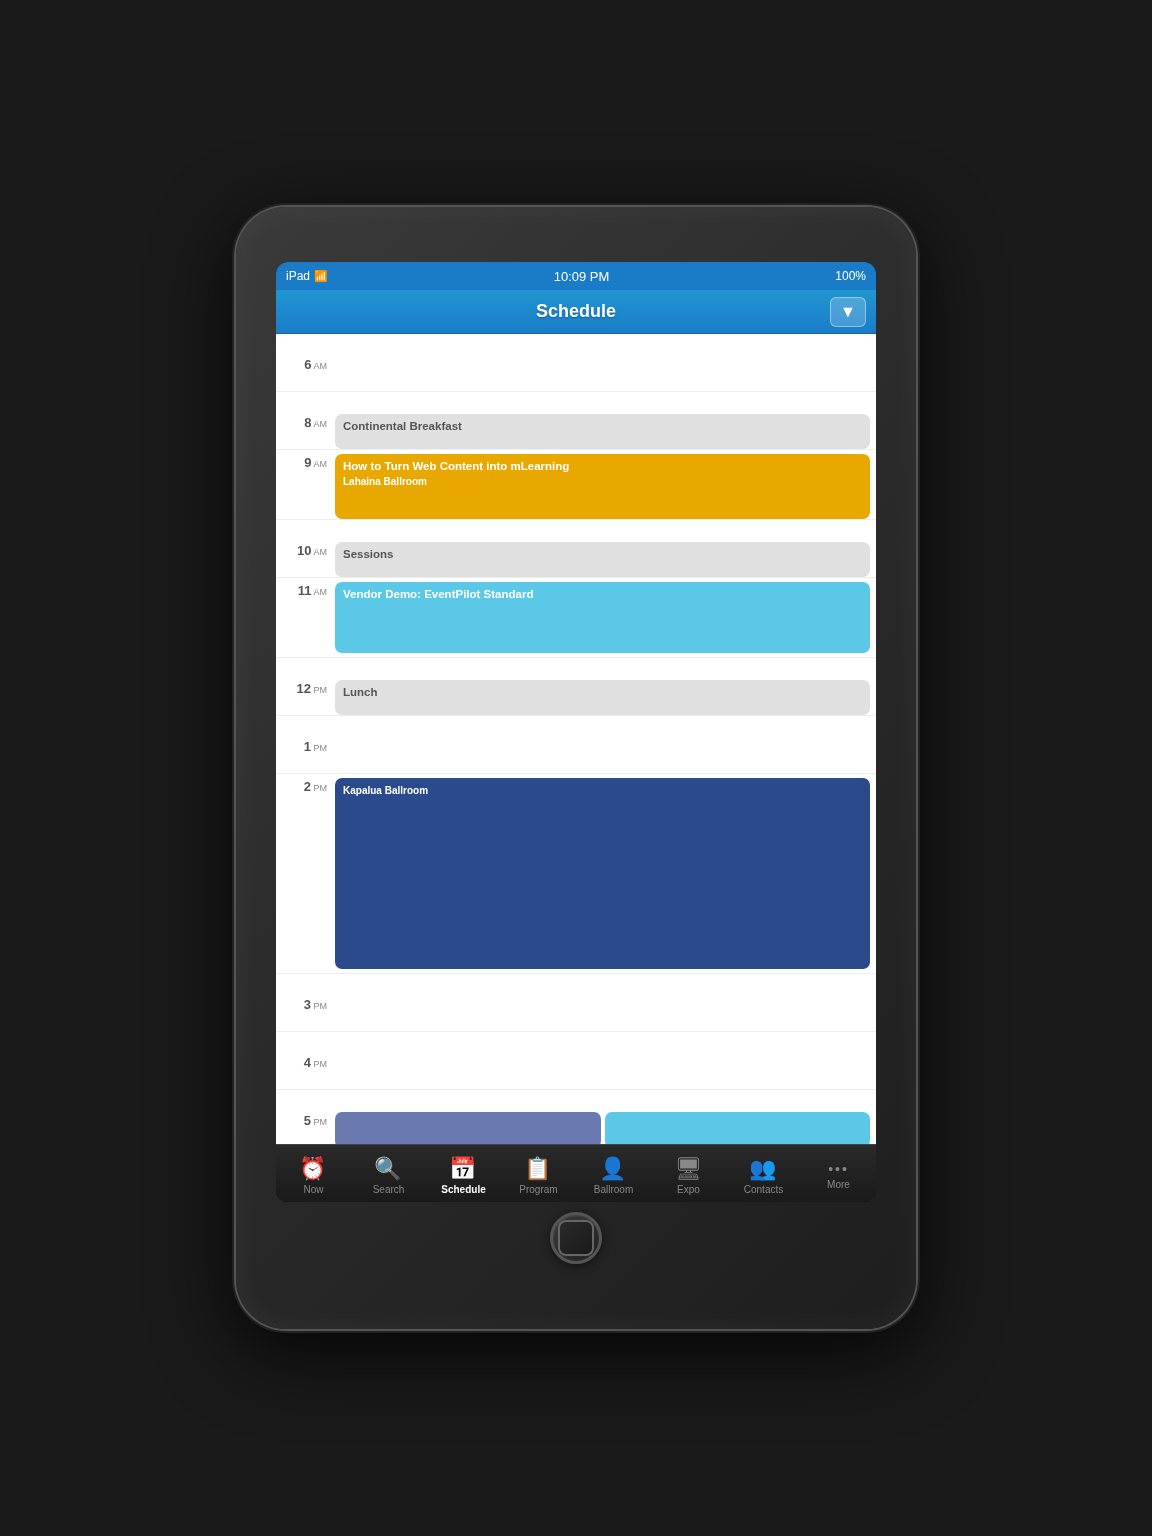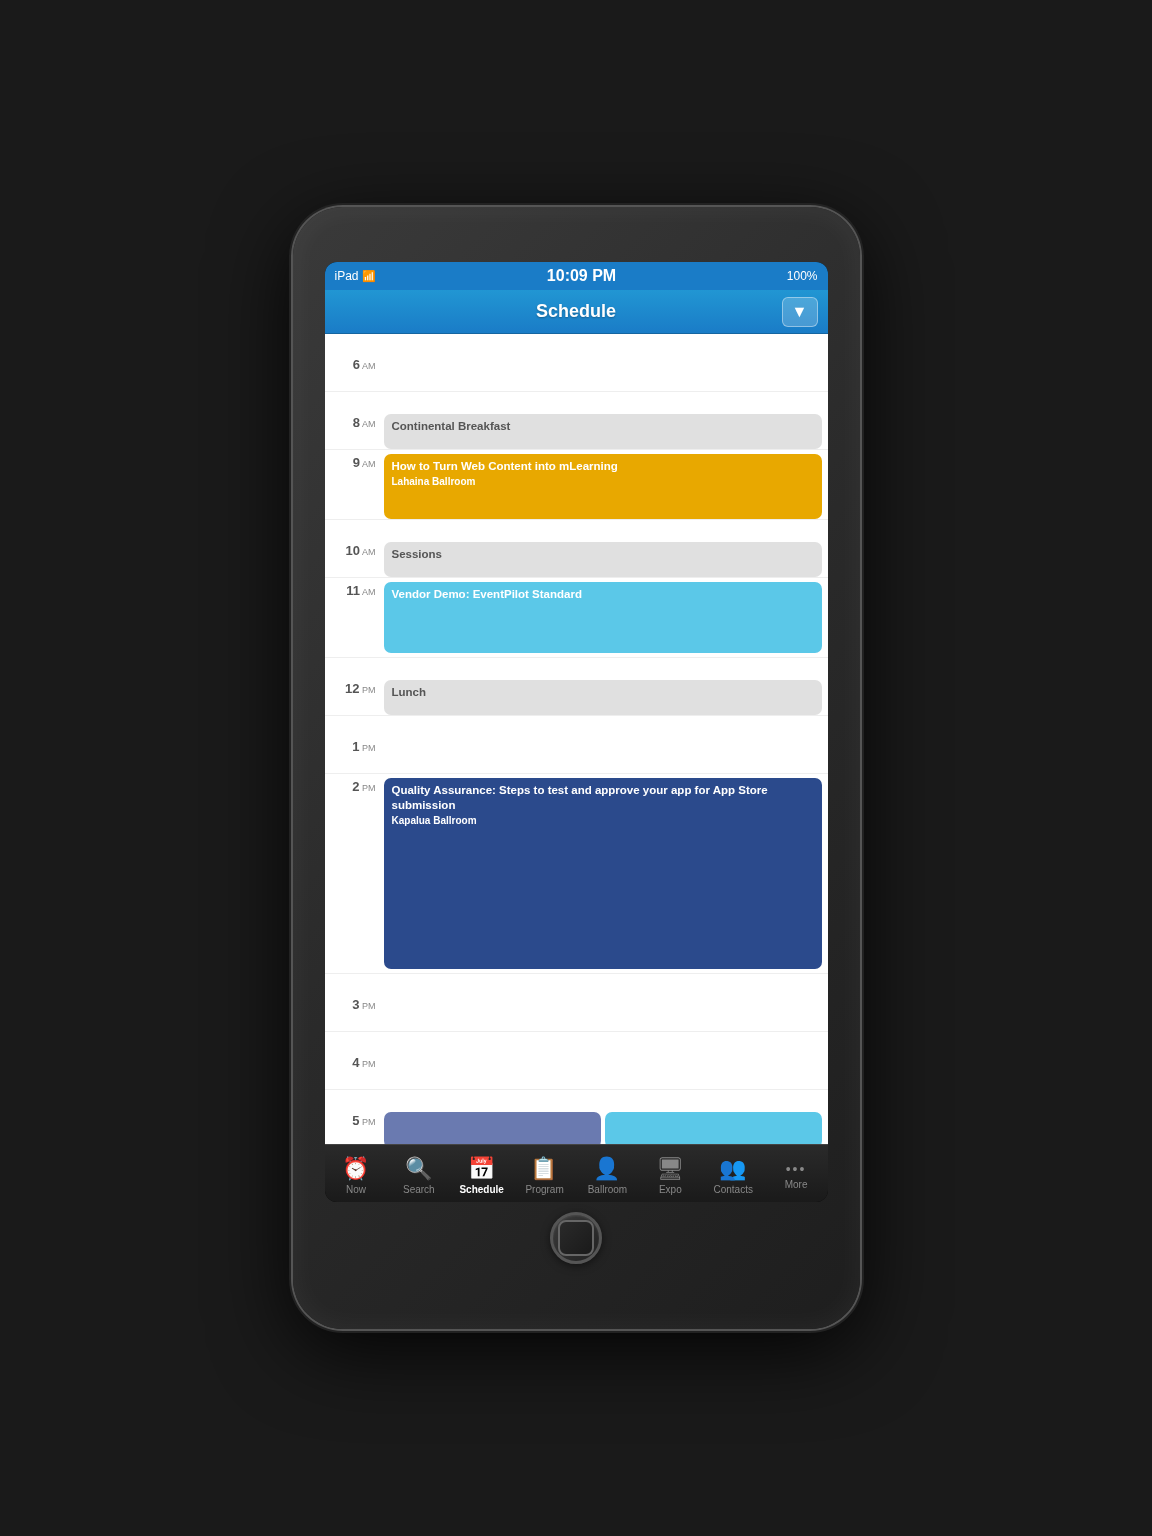--- a/index.html
+++ b/index.html
@@ -6,24 +6,24 @@
     body {
       background: #1a1a1a;
       display: flex;
       justify-content: center;
       align-items: center;
       min-height: 100vh;
       font-family: -apple-system, 'Helvetica Neue', Arial, sans-serif;
     }
 
     .ipad-outer {
-      width: 567px;
+      width: 680px;
       background: linear-gradient(135deg, #3a3a3a 0%, #2a2a2a 50%, #1e1e1e 100%);
       border-radius: 50px;
-      padding: 55px 32px;
+      padding: 55px 40px;
       box-shadow:
         0 0 0 2px #555,
         0 0 0 4px #222,
         0 20px 80px rgba(0,0,0,0.9),
         inset 0 0 30px rgba(255,255,255,0.05);
       position: relative;
     }
 
     .ipad-screen-wrapper {
       background: #000;
@@ -35,21 +35,21 @@
     
     .status-bar {
       background: #1a7cc7;
       display: flex;
       justify-content: space-between;
       align-items: center;
       padding: 4px 10px;
       height: 28px;
     }
     .status-left { color: #fff; font-size: 12px; font-weight: 500; display: flex; align-items: center; gap: 4px; }
-    .status-center { color: #fff; font-size: 16px; font-weight: 700; }
+    .status-center { color: #fff; font-size: 13px; font-weight: 400; }
     .status-right { color: #fff; font-size: 12px; font-weight: 500; }
 
     
     .nav-bar {
       background: linear-gradient(180deg, #2196d3 0%, #1a7cc7 100%);
       display: flex;
       align-items: center;
       justify-content: center;
       height: 44px;
       position: relative;
@@ -301,21 +301,20 @@
 
       <div class="sched-row sched-row-h2">
         <div class="sched-time">1<span class="ap"> PM</span></div>
         <div class="sched-events"></div>
       </div>
 
       <div class="sched-row" style="min-height:200px; border-bottom:1px solid #eee; padding-bottom:4px;">
         <div class="sched-time">2<span class="ap"> PM</span></div>
         <div class="sched-events" style="flex-direction:column;">
           <div class="ev ev-darkblue full-width" style="flex:1; min-height:160px;">
-            <div class="ev-title">Quality Assurance: Steps to test and approve your app for App Store submission</div>
             <div class="ev-loc">Kapalua Ballroom</div>
           </div>
         </div>
       </div>
 
       <div class="sched-row sched-row-h2">
         <div class="sched-time">3<span class="ap"> PM</span></div>
         <div class="sched-events"></div>
       </div>
 

